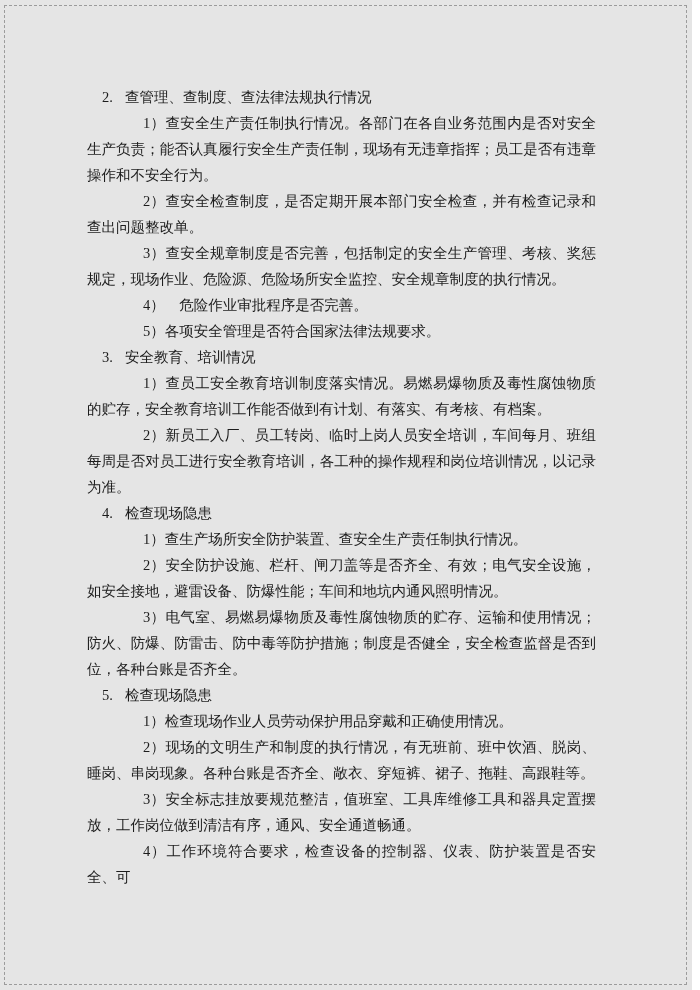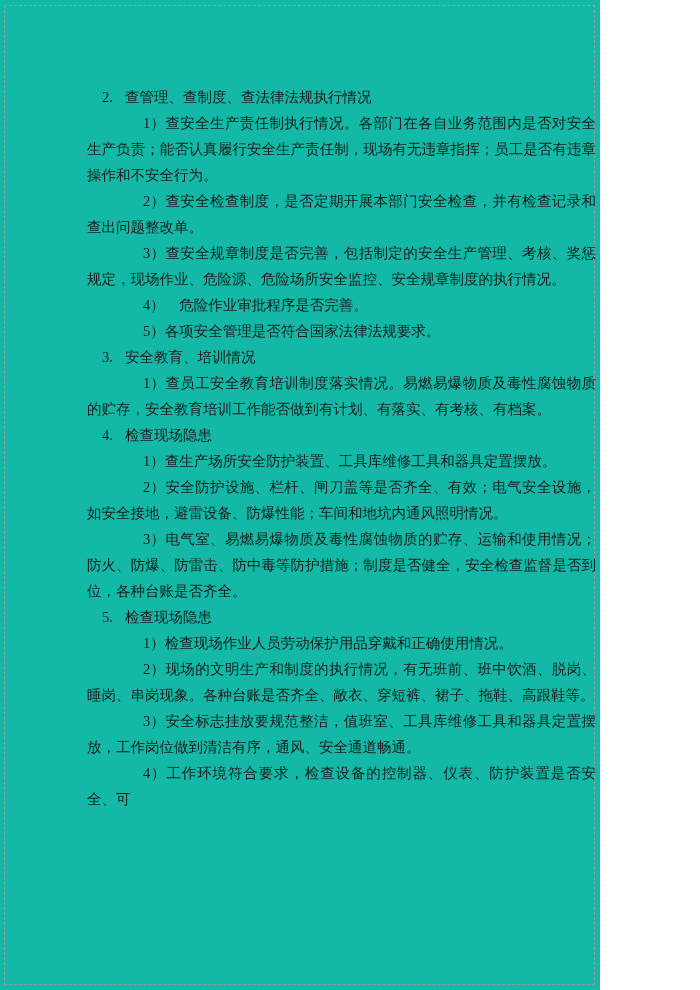--- a/index.html
+++ b/index.html
@@ -2,23 +2,23 @@
 <html><head>
 <meta charset="utf-8">
 <style>
   * { margin: 0; padding: 0; box-sizing: border-box; }
   html, body {
     background: #ffffff;
     font-family: "Liberation Serif", "DejaVu Serif", serif;
   }
   .page {
     position: relative;
-    width: 600px;
+    width: 692px;
     height: 990px;
-    background: #14b8a6;
+    background: #e5e5e5;
     overflow: hidden;
     font-family: Liberation Serif, serif;
   }
   .page-border {
     position: absolute;
     left: 4px;
     top: 5px;
     right: 5px;
     bottom: 5px;
     border: 1px dashed #9b9b9b;
@@ -59,25 +59,26 @@
       <p class="item"><span class="item-num">1）</span><span>查安全生产责任制执行情况。各部门在各自业务范围内是否对安全生产负责；能否认真履行安全生产责任制，现场有无违章指挥；员工是否有违章操作和不安全行为。</span></p>
       <p class="item"><span class="item-num">2）</span><span>查安全检查制度，是否定期开展本部门安全检查，并有检查记录和查出问题整改单。</span></p>
       <p class="item"><span class="item-num">3）</span><span>查安全规章制度是否完善，包括制定的安全生产管理、考核、奖惩规定，现场作业、危险源、危险场所安全监控、安全规章制度的执行情况。</span></p>
       <p class="item"><span class="item-num">4）</span><span>　危险作业审批程序是否完善。</span></p>
       <p class="item"><span class="item-num">5）</span><span>各项安全管理是否符合国家法律法规要求。</span></p>
     </div>
 
     <div>
       <p class="sec-heading"><span class="sec-num">3.</span><span>安全教育、培训情况</span></p>
       <p class="item"><span class="item-num">1）</span><span>查员工安全教育培训制度落实情况。易燃易爆物质及毒性腐蚀物质的贮存，安全教育培训工作能否做到有计划、有落实、有考核、有档案。</span></p>
+      <p class="item"><span class="item-num">2）</span><span>新员工入厂、员工转岗、临时上岗人员安全培训，车间每月、班组每周是否对员工进行安全教育培训，各工种的操作规程和岗位培训情况，以记录为准。</span></p>
     </div>
 
     <div>
       <p class="sec-heading"><span class="sec-num">4.</span><span>检查现场隐患</span></p>
-      <p class="item"><span class="item-num">1）</span><span>查生产场所安全防护装置、工具库维修工具和器具定置摆放。</span></p>
+      <p class="item"><span class="item-num">1）</span><span>查生产场所安全防护装置、查安全生产责任制执行情况。</span></p>
       <p class="item"><span class="item-num">2）</span><span>安全防护设施、栏杆、闸刀盖等是否齐全、有效；电气安全设施，如安全接地，避雷设备、防爆性能；车间和地坑内通风照明情况。</span></p>
       <p class="item"><span class="item-num">3）</span><span>电气室、易燃易爆物质及毒性腐蚀物质的贮存、运输和使用情况；防火、防爆、防雷击、防中毒等防护措施；制度是否健全，安全检查监督是否到位，各种台账是否齐全。</span></p>
     </div>
 
     <div>
       <p class="sec-heading"><span class="sec-num">5.</span><span>检查现场隐患</span></p>
       <p class="item"><span class="item-num">1）</span><span>检查现场作业人员劳动保护用品穿戴和正确使用情况。</span></p>
       <p class="item"><span class="item-num">2）</span><span>现场的文明生产和制度的执行情况，有无班前、班中饮酒、脱岗、睡岗、串岗现象。各种台账是否齐全、敞衣、穿短裤、裙子、拖鞋、高跟鞋等。</span></p>
       <p class="item"><span class="item-num">3）</span><span>安全标志挂放要规范整洁，值班室、工具库维修工具和器具定置摆放，工作岗位做到清洁有序，通风、安全通道畅通。</span></p>
       <p class="item"><span class="item-num">4）</span><span>工作环境符合要求，检查设备的控制器、仪表、防护装置是否安全、可</span></p>

